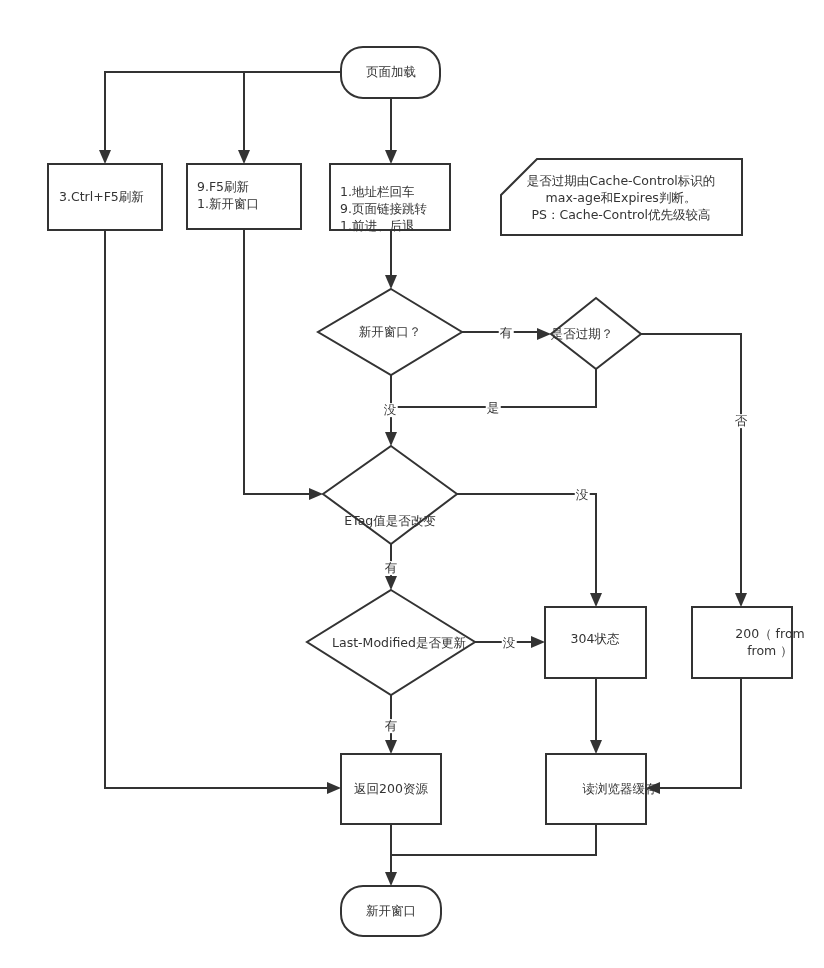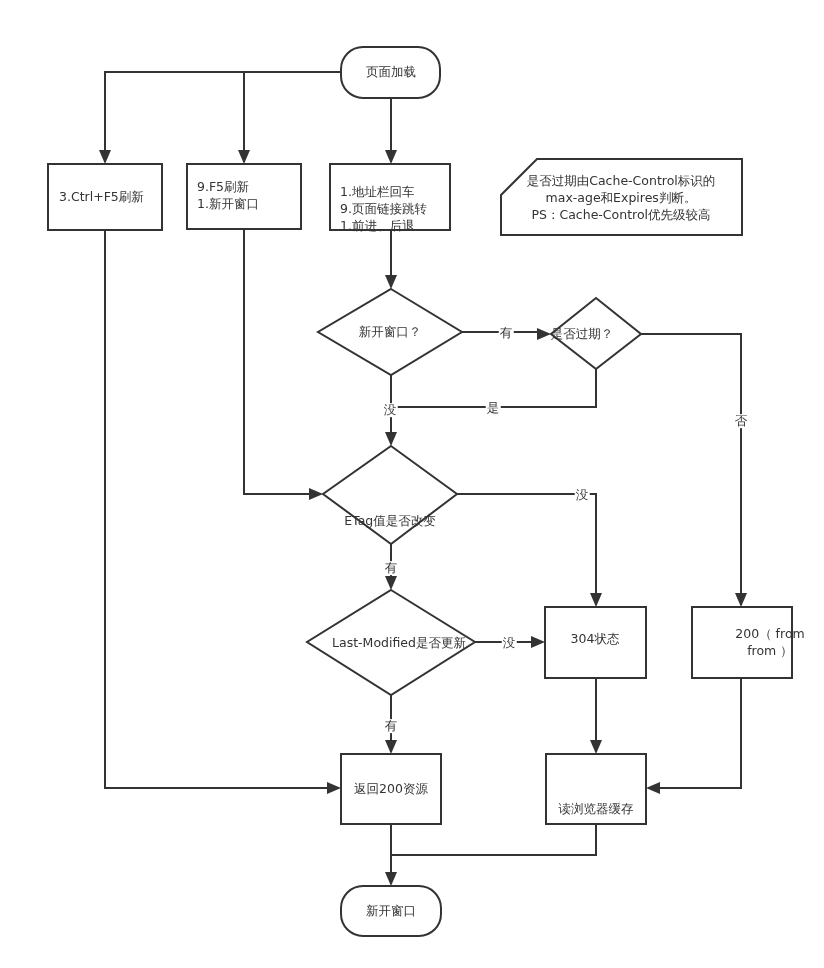--- a/index.html
+++ b/index.html
@@ -120,21 +120,21 @@
 <div class="lbl center" style="left:390px; top:521px;">ETag值是否改变</div>
 <div class="lbl center" style="left:399px; top:643px;">Last-Modified是否更新</div>
 <div class="lbl center" style="left:595px; top:607px;margin-top:32px;">304状态</div>
 
 <div class="lbl center" style="left:742px; top:643px;margin-left:28px;">
   <div>200（ from</div>
   <div>from ）</div>
 </div>
 
 <div class="lbl center" style="left:391px; top:789px;">返回200资源</div>
-<div class="lbl center" style="left:596px; top:789px;margin-top:20px;">读浏览器缓存</div>
+<div class="lbl center" style="left:620px; top:789px;">读浏览器缓存</div>
 <div class="lbl center" style="left:391px; top:911px;">新开窗口</div>
 
 <div class="edge-lbl" style="left:506px; top:333px;">有</div>
 <div class="edge-lbl" style="left:390px; top:410px;">没</div>
 <div class="edge-lbl" style="left:493px; top:408px;">是</div>
 <div class="edge-lbl" style="left:741px; top:421px;">否</div>
 <div class="edge-lbl" style="left:582px; top:495px;">没</div>
 <div class="edge-lbl" style="left:391px; top:568px;">有</div>
 <div class="edge-lbl" style="left:509px; top:643px;">没</div>
 <div class="edge-lbl" style="left:391px; top:726px;">有</div>

